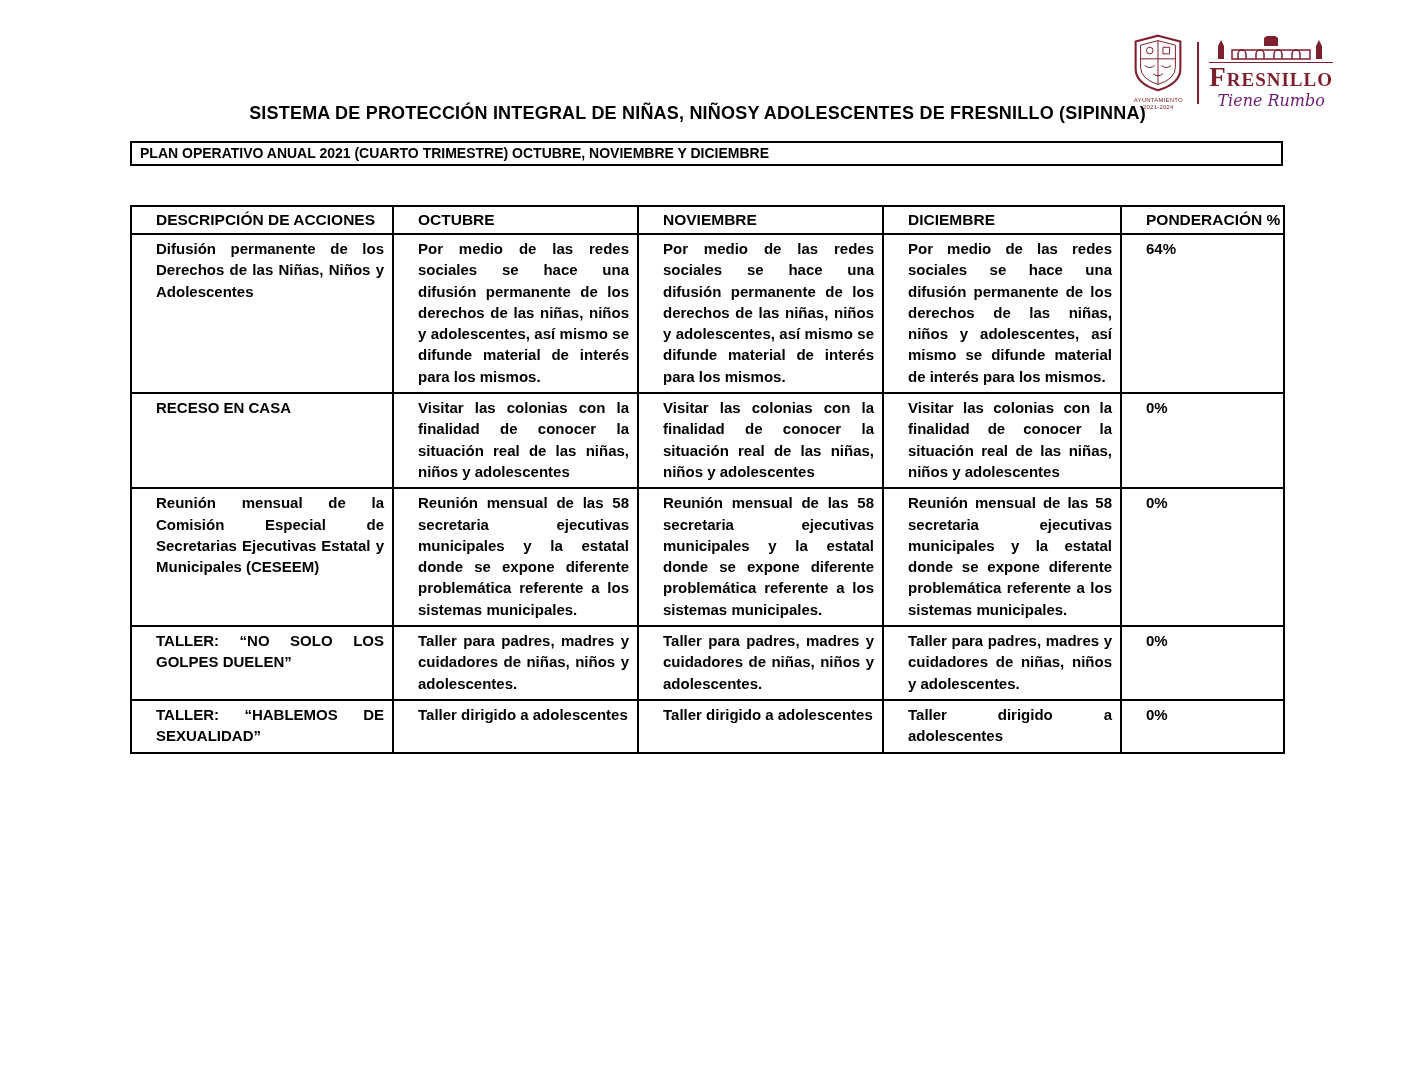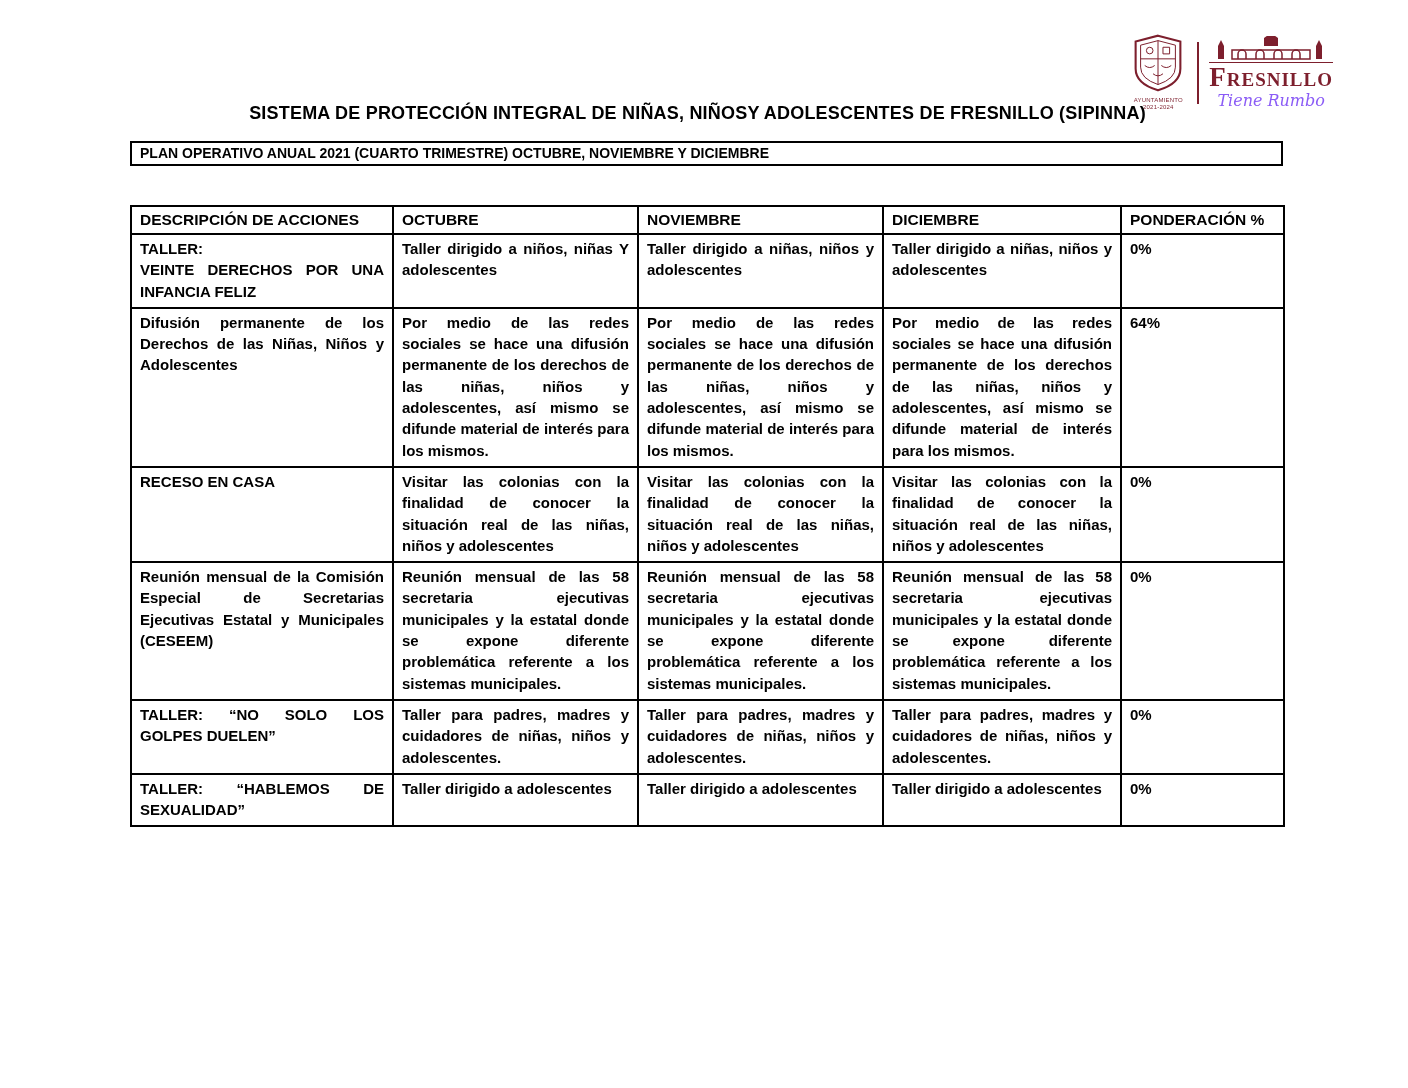--- a/index.html
+++ b/index.html
@@ -61,21 +61,21 @@
     letter-spacing: 1px;
     color: #7d1f2d;
     line-height: 1;
     border-top: 1px solid #7d1f2d;
     padding-top: 1px;
   }
   .tagline {
     font-family: "DejaVu Serif", serif;
     font-style: italic;
     font-size: 16px;
-    color: #8b5cf6;
+    color: #701a75;
     line-height: 1.1;
     margin-top: 1px;
   }
 
   
   .doc-title {
     position: absolute;
     top: 103px;
     left: 0;
     width: 100%;
@@ -104,21 +104,21 @@
     width: 1153px;
     border-collapse: collapse;
     table-layout: fixed;
     font-size: 15px;
     font-weight: bold;
   }
   .plan-table th,
   .plan-table td {
     border: 2px solid #000;
     vertical-align: top;
-    padding: 3px 8px 5px 8px;
+    padding: 3px 8px 5px 24px;
     line-height: 1.42;
     text-align: justify;
     text-justify: inter-word;
     white-space: pre-line;
     overflow: hidden;
   }
   .plan-table th {
     text-align: left;
     font-size: 15.5px;
     padding-top: 2px;
@@ -189,28 +189,20 @@
       <tr id="thead-row">
           <th>DESCRIPCIÓN DE ACCIONES</th>
           <th>OCTUBRE</th>
           <th>NOVIEMBRE</th>
           <th>DICIEMBRE</th>
           <th>PONDERACIÓN %</th>
         </tr>
     </thead>
     <tbody id="table-body">
         <tr>
-          <td>TALLER:
-VEINTE DERECHOS POR UNA INFANCIA FELIZ</td>
-          <td>Taller dirigido a niños, niñas Y adolescentes</td>
-          <td>Taller dirigido a niñas, niños y adolescentes</td>
-          <td>Taller dirigido a niñas, niños y adolescentes</td>
-          <td class="pond">0%</td>
-        </tr>
-        <tr>
           <td>Difusión permanente de los Derechos de las Niñas, Niños y Adolescentes</td>
           <td>Por medio de las redes sociales se hace una difusión permanente de los derechos de las niñas, niños y adolescentes, así mismo se difunde material de interés para los mismos.</td>
           <td>Por medio de las redes sociales se hace una difusión permanente de los derechos de las niñas, niños y adolescentes, así mismo se difunde material de interés para los mismos.</td>
           <td>Por medio de las redes sociales se hace una difusión permanente de los derechos de las niñas, niños y adolescentes, así mismo se difunde material de interés para los mismos.</td>
           <td class="pond">64%</td>
         </tr>
         <tr>
           <td>RECESO EN CASA</td>
           <td>Visitar las colonias con la finalidad de conocer la situación real de las niñas, niños y adolescentes</td>
           <td>Visitar las colonias con la finalidad de conocer la situación real de las niñas, niños y adolescentes</td>

